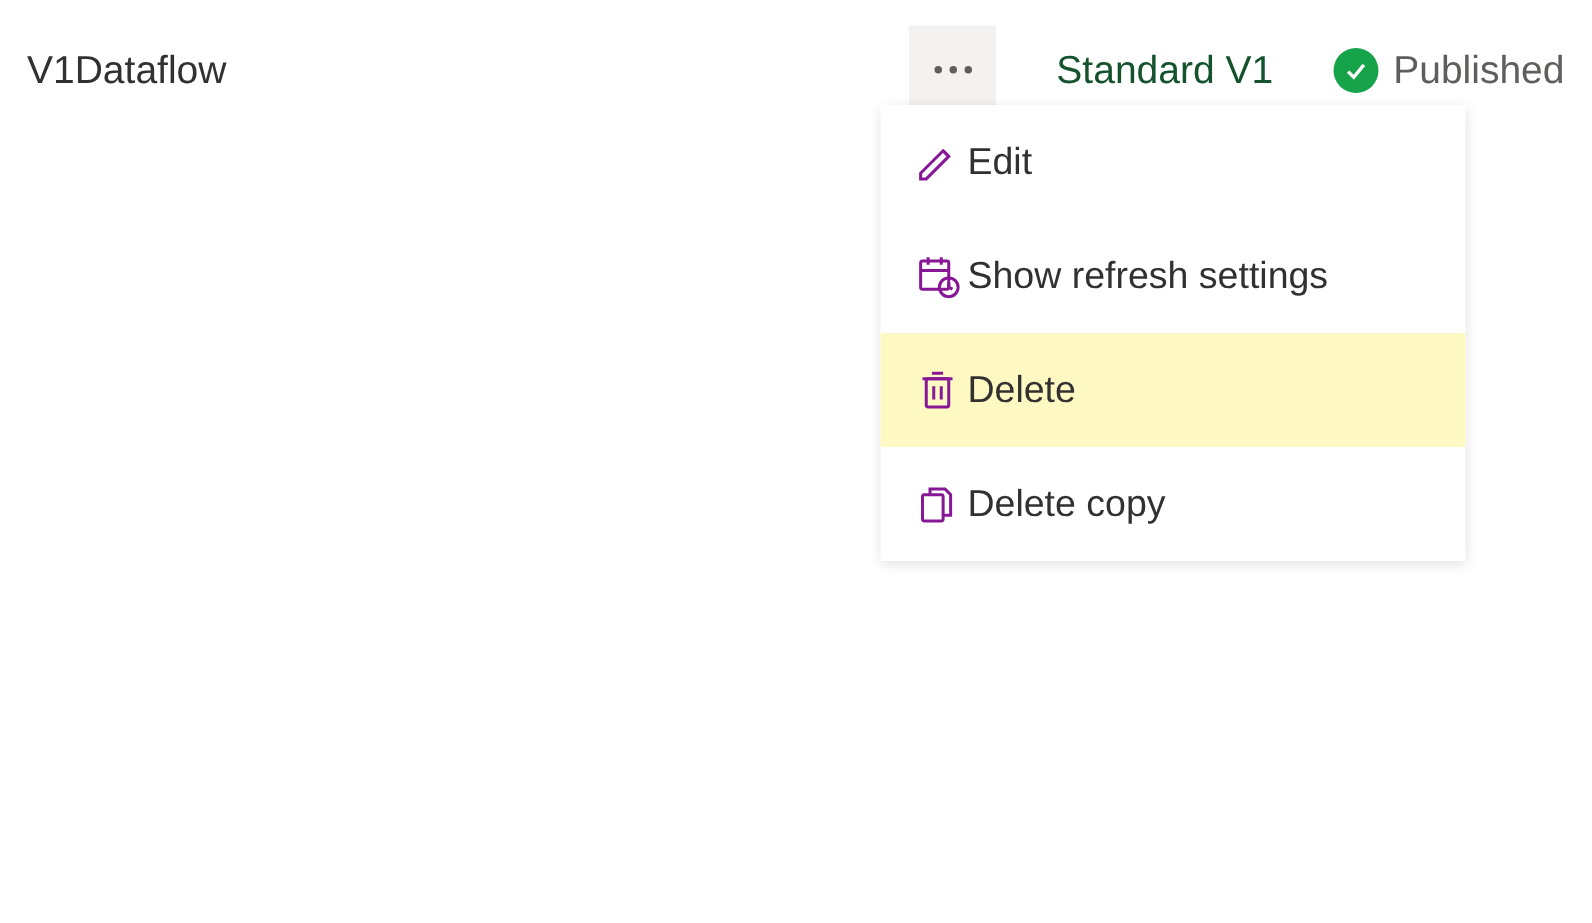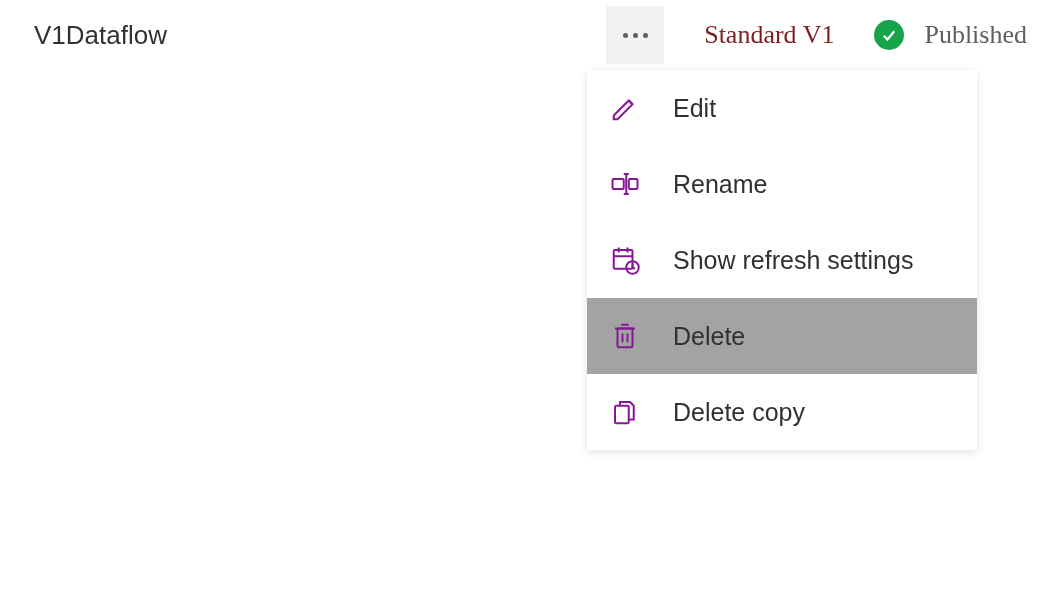--- a/index.html
+++ b/index.html
@@ -7,22 +7,23 @@
       font-family: 'Segoe UI', Tahoma, Geneva, sans-serif;
       background: #ffffff;
       width: 1061px;
       height: 615px;
       overflow: hidden;
       position: relative;
     }
     .row {
       display: flex;
       align-items: center;
-      padding: 12px 34px;
+      padding: 12px 18px;
       height: 70px;
+      margin-top: 11px;
     }
     .item-name {
       font-size: 26px;
       color: #323130;
       flex: 0 0 auto;
     }
     .spacer { flex: 1; }
     .more-btn {
       width: 58px;
       height: 58px;
@@ -39,30 +40,28 @@
       gap: 5px;
     }
     .more-dots span {
       width: 5px;
       height: 5px;
       border-radius: 50%;
       background: #605e5c;
     }
     .type-label {
       font-size: 26px;
-      color: #7f1d1d;
+      color: #14532d;
       margin-right: 40px;
       white-space: nowrap;
-      font-family: Liberation Serif, serif;
     }
     .status {
       display: flex;
-      align-items: flex-start;
-      gap: 20px;
-      font-family: Liberation Serif, serif;
+      align-items: flex-end;
+      gap: 10px;
     }
     .status-icon {
       width: 30px;
       height: 30px;
       background: #16a34a;
       border-radius: 50%;
       display: flex;
       align-items: center;
       justify-content: center;
       flex-shrink: 0;
@@ -83,28 +82,28 @@
       position: absolute;
       left: 587px;
       top: 70px;
       width: 390px;
       background: #fff;
       box-shadow: 0 2px 8px rgba(0,0,0,0.12);
     }
     .menu-item {
       display: flex;
       align-items: center;
-      gap: 32px;
+      gap: 4px;
       padding: 22px 22px;
       cursor: pointer;
       font-size: 25px;
       color: #323130;
     }
     .menu-item:hover, .menu-item.hovered {
-      background: #a3a3a3;
+      background: #fef9c3;
     }
     .menu-icon {
       width: 32px;
       height: 32px;
       display: flex;
       align-items: center;
       justify-content: center;
       color: #881798;
     }
     .menu-icon svg {
@@ -144,32 +143,20 @@
   <div class="menu-item">
     <div class="menu-icon">
       <svg viewBox="0 0 24 24">
           <path d="M3 18 L15 6 L18 9 L6 21 L3 21 Z"></path>
           <path d="M15 6 L18 9"></path>
         </svg>
     </div>
     <span>Edit</span>
   </div>
 
-  <div class="menu-item">
-    <div class="menu-icon">
-      <svg viewBox="0 0 24 24">
-        <rect x="2" y="8" width="9" height="8" rx="1"></rect>
-        <rect x="15" y="8" width="7" height="8" rx="1"></rect>
-        <line x1="13" y1="4" x2="13" y2="20"></line>
-        <line x1="11" y1="4" x2="15" y2="4"></line>
-        <line x1="11" y1="20" x2="15" y2="20"></line>
-      </svg>
-    </div>
-    <span>Rename</span>
-  </div>
 
 
   <div class="menu-item">
     <div class="menu-icon">
       <svg viewBox="0 0 24 24">
         <rect x="3" y="4" width="15" height="15" rx="1"></rect>
         <line x1="3" y1="9" x2="18" y2="9"></line>
         <line x1="7" y1="2" x2="7" y2="6"></line>
         <line x1="14" y1="2" x2="14" y2="6"></line>
         <circle cx="18" cy="18" r="5"></circle>

